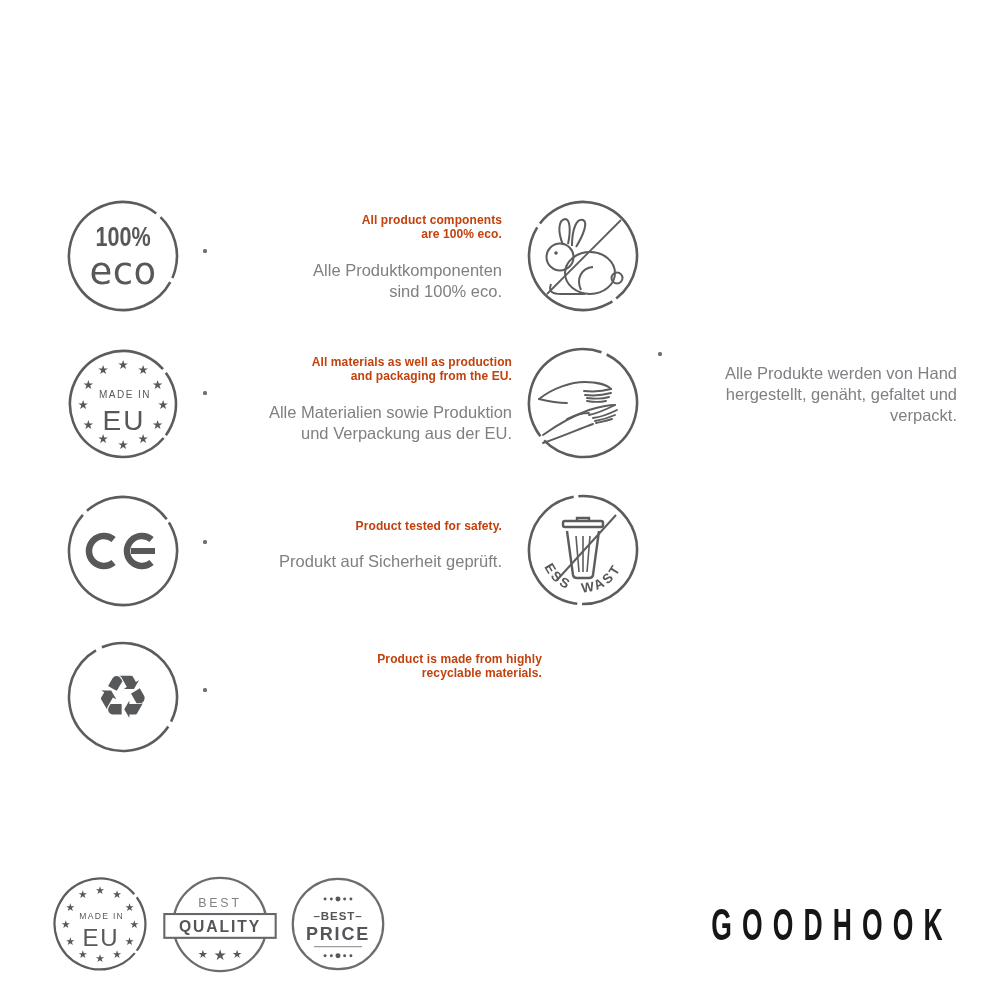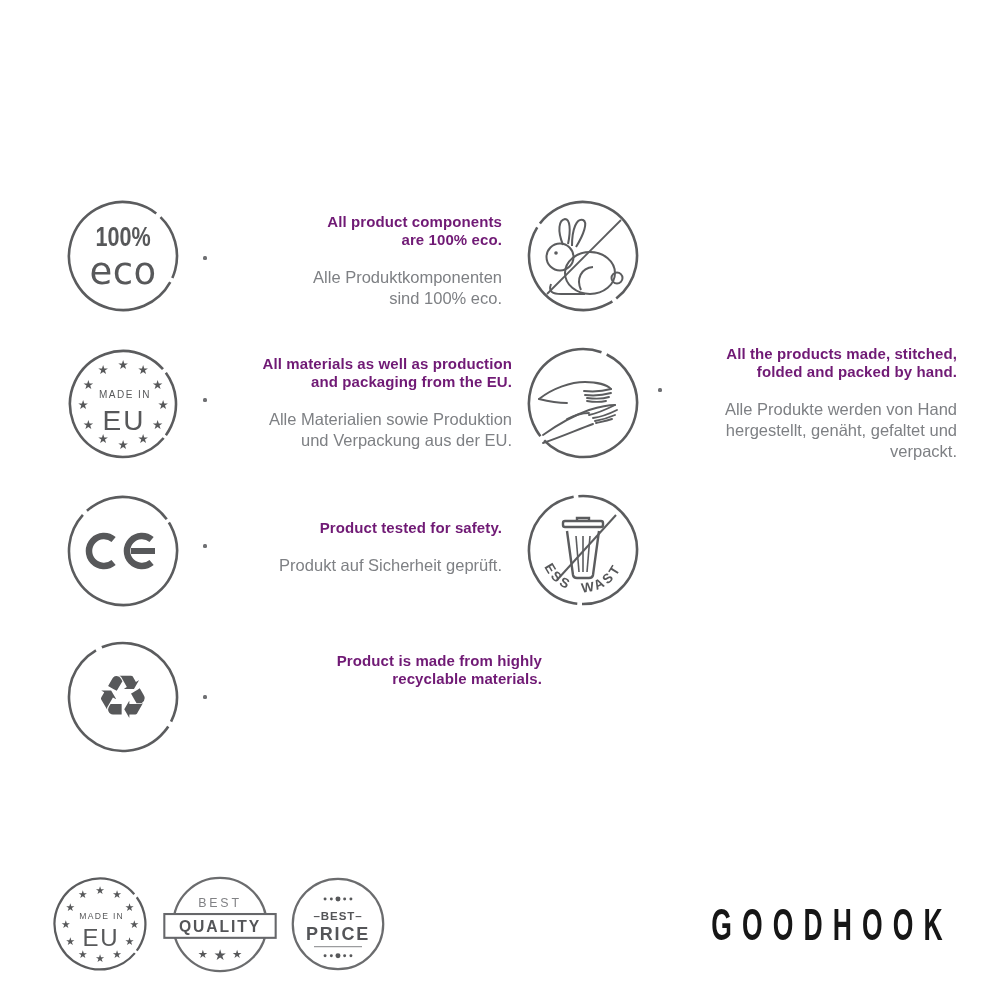--- a/index.html
+++ b/index.html
@@ -4,21 +4,21 @@
 <style>
   html,body{margin:0;padding:0;background:#fff;}
   .canvas{
     position:relative;width:1000px;height:1000px;background:#ffffff;overflow:hidden;
     font-family:"Liberation Sans",sans-serif;
     text-align:right;
   }
   .badge{position:absolute;}
   .ftext{position:absolute;}
   .heading{
-    font-weight:700;font-size:15px;line-height:1.2;color:#701a75;
+    font-weight:700;font-size:12px;line-height:1.2;color:#c2410c;
     letter-spacing:0.1px;white-space:pre-line;
   }
   .gtext{
     font-size:16.5px;line-height:1.27;color:#7e8084;white-space:pre-line;font-weight:400;
   }
   .sep{
     width:4px;height:4px;border-radius:1.5px;background:#6f7073;margin:7px 0 7px 1px;
   }
   svg text{font-family:"Liberation Sans",sans-serif;}
   svg .devu{font-family:"DejaVu Sans",sans-serif;}
@@ -135,22 +135,20 @@
       <path d="M16 88 C 30 78, 48 68, 62 63 C 72 60, 82 58, 88 58"></path>
       <path d="M88 58 C 80 62, 72 66, 62 68"></path>
       <path d="M90 63 C 82 67, 74 70, 66 71"></path>
       <path d="M88 68 C 81 71, 74 73, 68 74"></path>
       <path d="M85 72 C 79 74, 73 75, 69 76"></path>
       <path d="M16 96 C 34 90, 52 82, 66 77"></path>
       <path d="M40 72 C 48 68, 56 66, 62 66"></path>
     </g>
   </svg>
   <div class="ftext" style="left:657px;top:345px;width:300px">
-    <div class="heading">All the products made, stitched,
-folded and packed by hand.</div>
     <div class="sep"></div>
     <div class="gtext">Alle Produkte werden von Hand
 hergestellt, genäht, gefaltet und
 verpackt.</div>
   </div>
 
   <svg class="badge" style="left:527px;top:494px" width="112" height="112" viewBox="0 0 112 112">
     <defs>
       <path id="lw-arc" d="M16.5 70.4 A42 42 0 0 0 95.5 70.4"></path>
     </defs>

